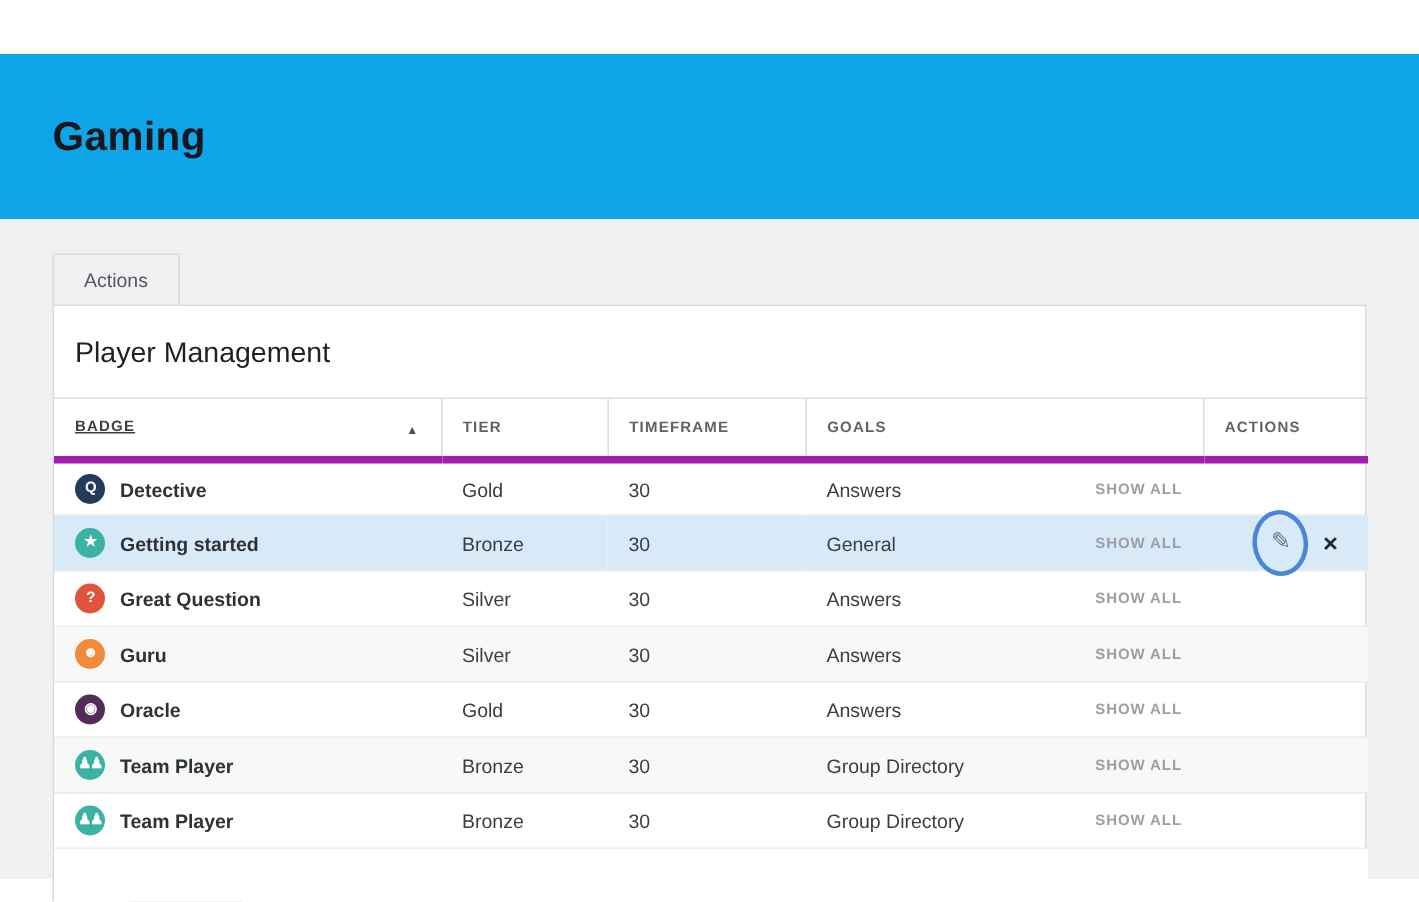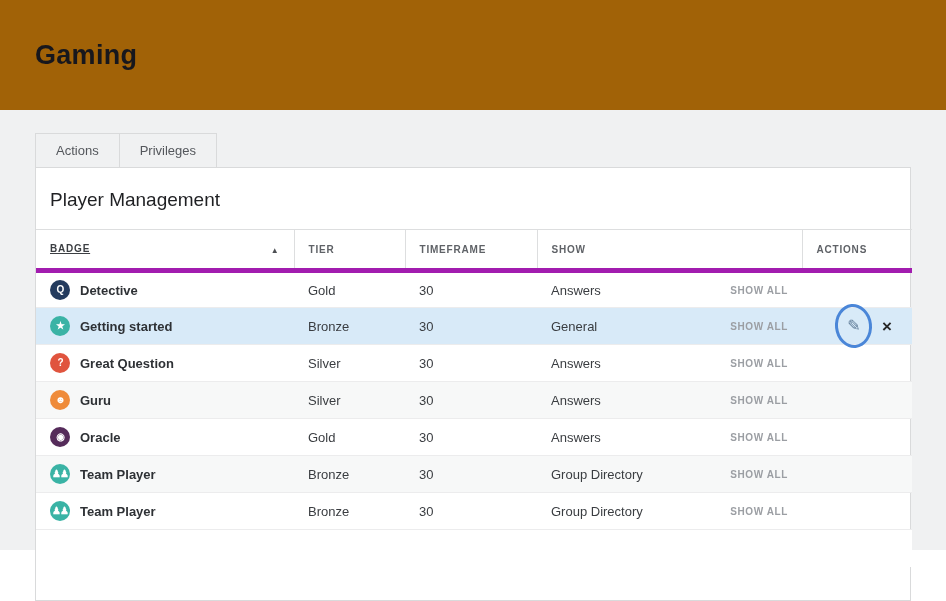--- a/index.html
+++ b/index.html
@@ -4,22 +4,22 @@
 <style>
   * { box-sizing: border-box; }
   html, body { margin: 0; padding: 0; }
   body {
     width: 946px; height: 601px; overflow: hidden; position: relative;
     background: #ffffff;
     font-family: "Liberation Sans", sans-serif;
     -webkit-font-smoothing: antialiased;
   }
   .page-header {
-    height: 110px; background: #a16207;
-    display: flex; align-items: center; padding-left: 35px;
+    height: 110px; background: #0ea5e9;
+    display: flex; align-items: center; padding-left: 35px; margin-top: 36px;
   }
   .page-title {
     font-size: 27px; font-weight: bold; color: #17171d; letter-spacing: 0.3px; margin: 0;
   }
   .content-area {
     background: #f0f1f2; height: 440px; padding: 23px 35px 0;
   }
   
   .tab-bar { display: flex; position: relative; z-index: 2; }
   .tab {
@@ -109,21 +109,20 @@
 <body>
 
 <header class="page-header">
   <h1 class="page-title">Gaming</h1>
 </header>
 
 <div class="content-area">
 
   <div class="tab-bar">
     <div class="tab">Actions</div>
-    <div class="tab">Privileges</div>
   </div>
 
   <div class="panel">
     <h2 class="panel-heading">Player Management</h2>
 
 
     <table class="badges-table">
       <colgroup>
         <col style="width:258px">
           <col style="width:111px">
@@ -132,21 +131,21 @@
           <col style="width:110px">
       </colgroup>
       <thead>
         <tr>
           <th class="sorted">
             <span class="th-label">BADGE</span>
             <span class="sort-arrow">▲</span>
           </th>
           <th>TIER</th>
           <th>TIMEFRAME</th>
-          <th>SHOW</th>
+          <th>GOALS</th>
           <th>ACTIONS</th>
         </tr>
       </thead>
       <tbody>
           <tr>
             <td class="badge-td">
               <div class="badge-cell">
                 <span class="badge-icon" style="background: rgb(36, 59, 94);">Q</span>
                 <span class="badge-name">Detective</span>
               </div>

